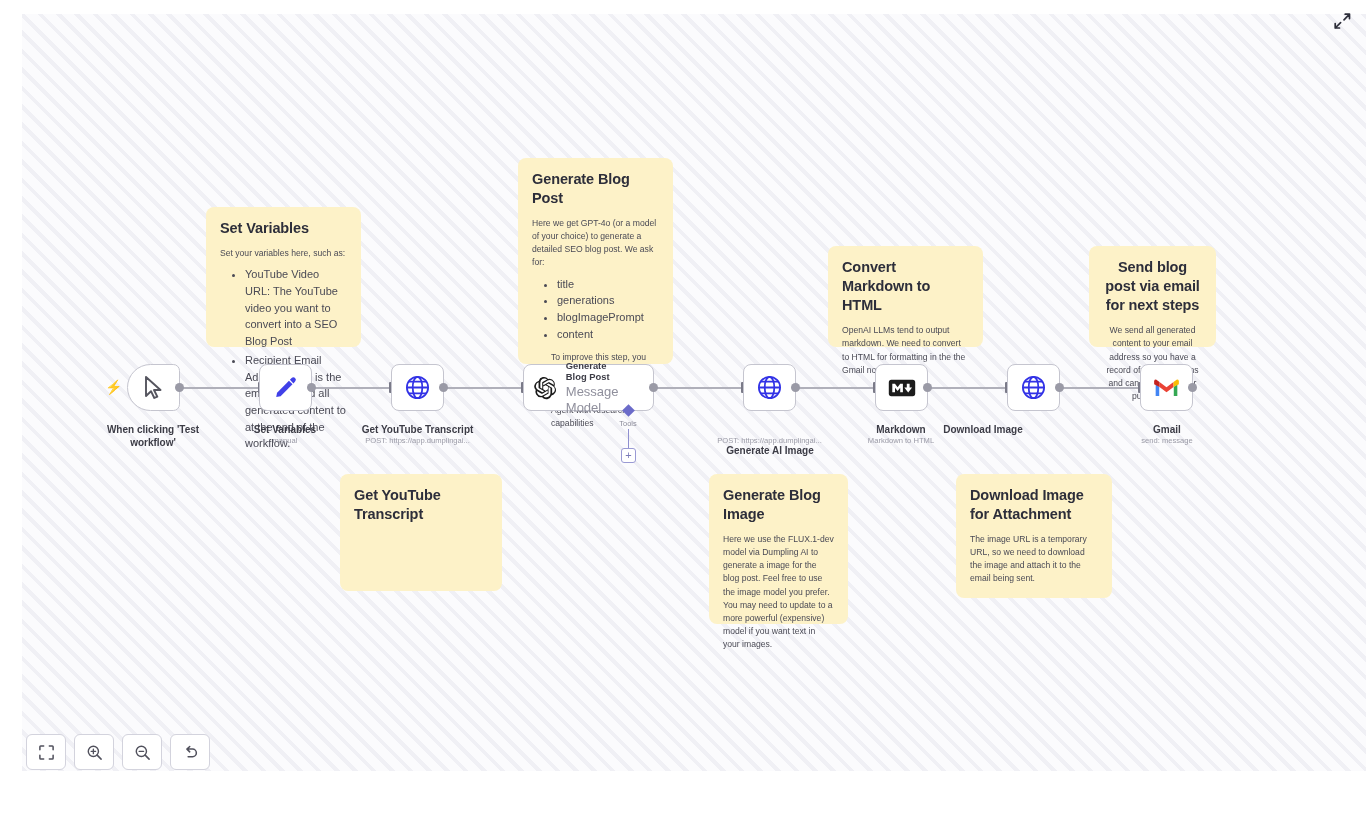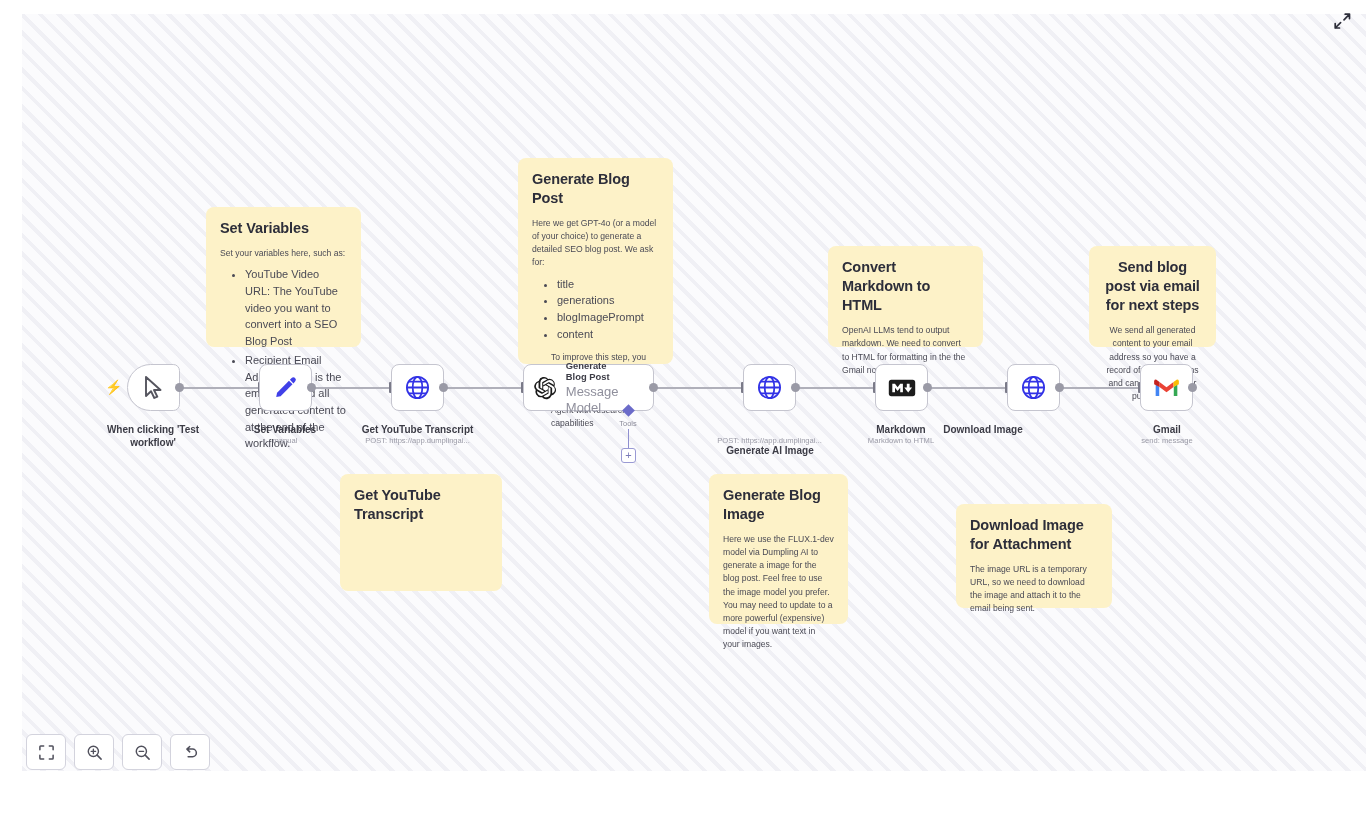--- a/index.html
+++ b/index.html
@@ -221,21 +221,21 @@
 
     <div class="sticky" style="left:318px; top:460px; width:162px; height:117px;">
       <h3>Get YouTube Transcript</h3>
     </div>
 
     <div class="sticky" style="left:687px; top:460px; width:139px; height:150px;">
       <h3>Generate Blog Image</h3>
       <p>Here we use the FLUX.1-dev model via Dumpling AI to generate a image for the blog post. Feel free to use the image model you prefer. You may need to update to a more powerful (expensive) model if you want text in your images.</p>
     </div>
 
-    <div class="sticky" style="left:934px; top:460px; width:156px; height:104px;margin-top:30px;">
+    <div class="sticky" style="left:934px; top:460px; width:156px; height:124px;">
       <h3>Download Image for Attachment</h3>
       <p>The image URL is a temporary URL, so we need to download the image and attach it to the email being sent.</p>
     </div>
 
     <div class="edge" style="left:157px; top:373px; width:84px;"></div>
     <div class="arrow-head" style="left:237px; top:369px;"></div>
 
     <div class="edge" style="left:290px; top:373px; width:82px;"></div>
     <div class="arrow-head" style="left:368px; top:369px;"></div>
 

